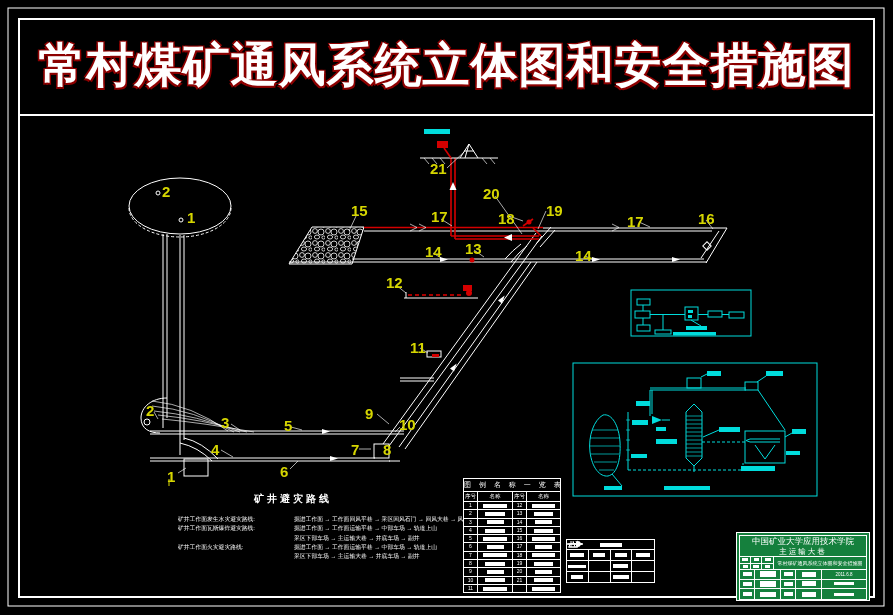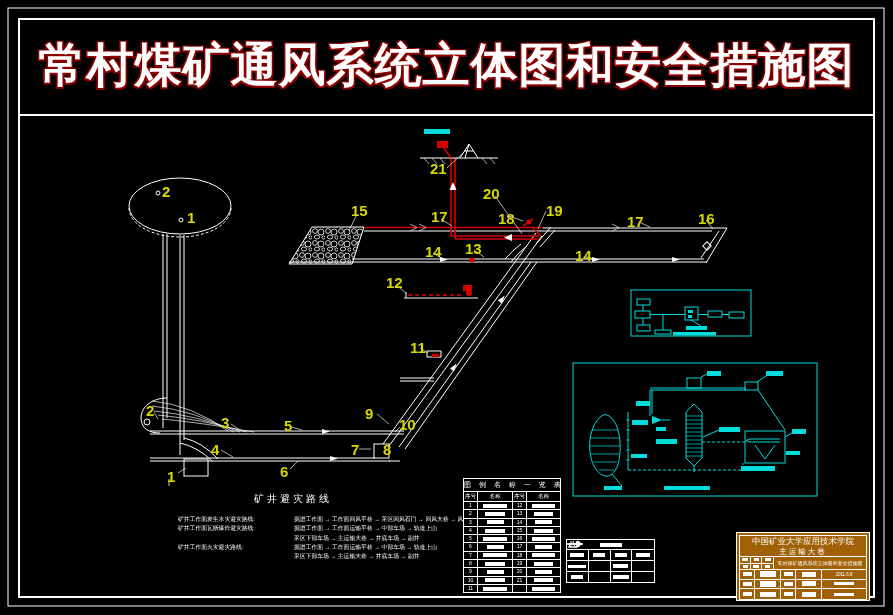--- a/index.html
+++ b/index.html
@@ -21,21 +21,21 @@
   
   .big-title{position:absolute;left:25px;top:34px;width:843px;text-align:center;
     font-family:"Liberation Serif",serif;font-weight:bold;font-size:47px;letter-spacing:1px;
     color:#fff;text-shadow:1.5px 1.5px 0 #8d0000,-1.5px -1.5px 0 #8d0000,1.5px -1.5px 0 #8d0000,-1.5px 1.5px 0 #8d0000;
     white-space:nowrap;}
   
   .callout{position:absolute;color:#d6d600;font-size:15px;font-weight:bold;line-height:1;
     font-family:"Liberation Sans",sans-serif;}
   
   .esc{position:absolute;left:178px;top:492px;width:300px;color:#fff;}
-  .esc-title{text-align:center;width:230px;font-size:10px;font-weight:normal;letter-spacing:3px;margin-bottom:9px;}
+  .esc-title{text-align:center;width:230px;font-size:10px;font-weight:bold;letter-spacing:3px;margin-bottom:9px;}
   .esc-rows div.esc-row{display:flex;height:9.3px;align-items:center;}
   .esc-label{width:116px;flex:none;font-size:5.8px;white-space:nowrap;}
   .esc-route{font-size:5.8px;white-space:nowrap;}
   
   .lg-t{position:absolute;left:463px;top:478px;width:96px;border:1px solid #fff;color:#fff;background:#000;}
   .lg-head{height:12px;border-bottom:1px solid #fff;text-align:center;font-size:7px;letter-spacing:3px;line-height:12px;white-space:nowrap;}
   .lg-sub{display:flex;height:9px;border-bottom:1px solid #fff;font-size:5.5px;line-height:9px;text-align:center;}
   .lg-sub span{border-right:1px solid #fff;}
   .lg-sub span:last-child{border-right:none;}
   .cw1{width:13px;flex:none;} .cw2{width:34px;flex:none;} .cw3{width:13px;flex:none;} .cw4{flex:1;}
@@ -49,21 +49,21 @@
   .lg-rows div.lg-row:nth-of-type(3n) .lg-b i{width:50%;}
   
   .sym-t{position:absolute;left:566px;top:539px;width:87px;border:1px solid #fff;background:#000;}
   .sym-head{height:9px;border-bottom:1px solid #fff;display:flex;align-items:center;justify-content:center;}
   .sym-grid{display:grid;grid-template-columns:repeat(4,1fr);}
   .sym-c{height:10px;border-right:1px solid #fff;border-bottom:1px solid #fff;display:flex;align-items:center;justify-content:center;}
   .sym-grid .sym-c:nth-child(4n){border-right:none;}
   .sym-grid .sym-c:nth-last-child(-n+4){border-bottom:none;}
   .blob{display:inline-block;background:#fff;height:4px;}
   
-  .tb{position:absolute;left:736px;top:532px;width:128px;height:63px;border:1px solid #fff;padding:2px;background:#a16207;}
+  .tb{position:absolute;left:736px;top:532px;width:128px;height:63px;border:1px solid #fff;padding:2px;background:#15803d;}
   .tb-in{border:1px solid #fff;height:100%;display:flex;flex-direction:column;color:#fff;}
   .tb-school{font-size:8.5px;text-align:center;white-space:nowrap;line-height:11px;height:11px;}
   .tb-major{font-size:7.5px;text-align:center;letter-spacing:2px;line-height:9px;height:9px;border-bottom:1px solid #fff;}
   .tb-name-row{display:flex;height:12px;border-bottom:1px solid #fff;}
   .tb-mini{width:33px;flex:none;border-right:1px solid #fff;display:grid;grid-template-columns:repeat(3,1fr);}
   .tb-mini span{border-right:1px solid #fff;border-bottom:1px solid #fff;display:flex;align-items:center;justify-content:center;}
   .tb-mini span:nth-child(3n){border-right:none;}
   .tb-mini span:nth-child(n+4){border-bottom:none;}
   .tb-mini .blob{height:3px;width:6px;}
   .tb-dn{flex:1;font-size:5px;display:flex;align-items:center;justify-content:center;white-space:nowrap;}

